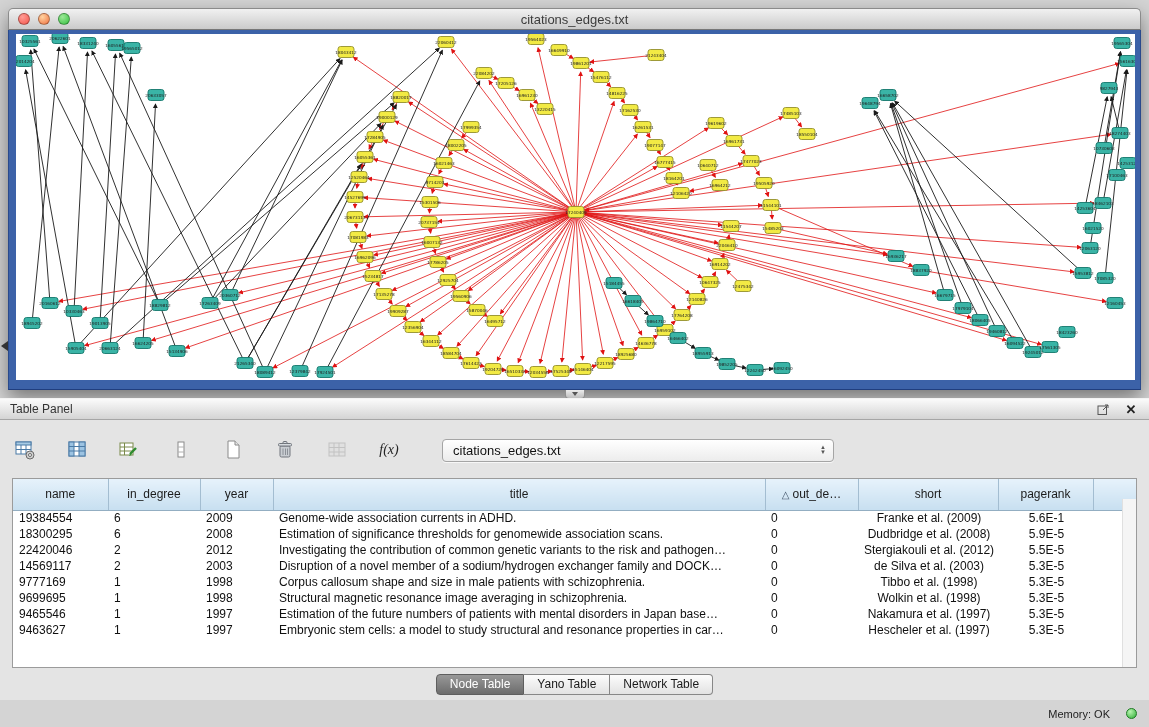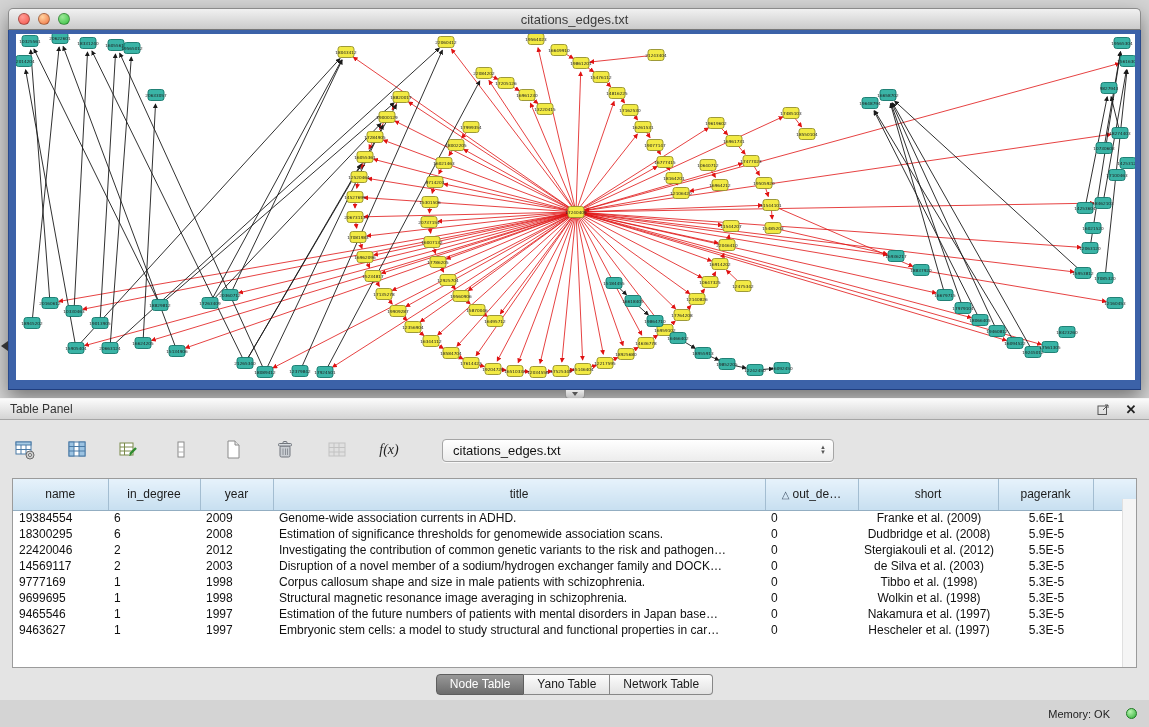--- a/index.html
+++ b/index.html
@@ -966,21 +966,21 @@
     <td>Estimation of the future numbers of patients with mental disorders in Japan base…</td>
     <td>0</td>
     <td>Nakamura et al. (1997)</td>
     <td>5.3E-5</td>
     <td></td>
   </tr>
             <tr>
     <td>9463627</td>
     <td>1</td>
     <td>1997</td>
-    <td>Embryonic stem cells: a model to study structural and functional properties in car…</td>
+    <td>Embryonic stem cells: a model to study structural and resonance properties in car…</td>
     <td>0</td>
     <td>Hescheler et al. (1997)</td>
     <td>5.3E-5</td>
     <td></td>
   </tr>
           </tbody>
       </table>
       <div class="v-scroll"></div>
     </div>
 

